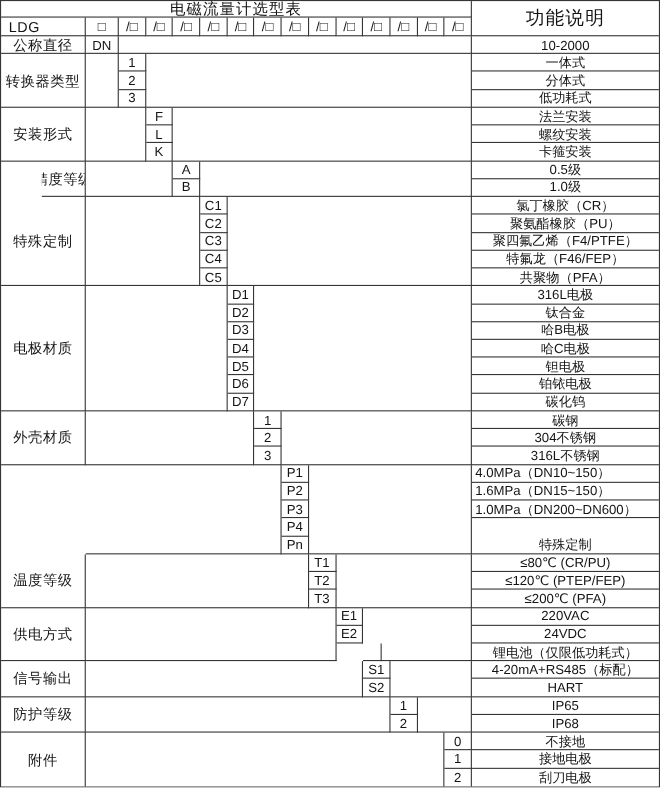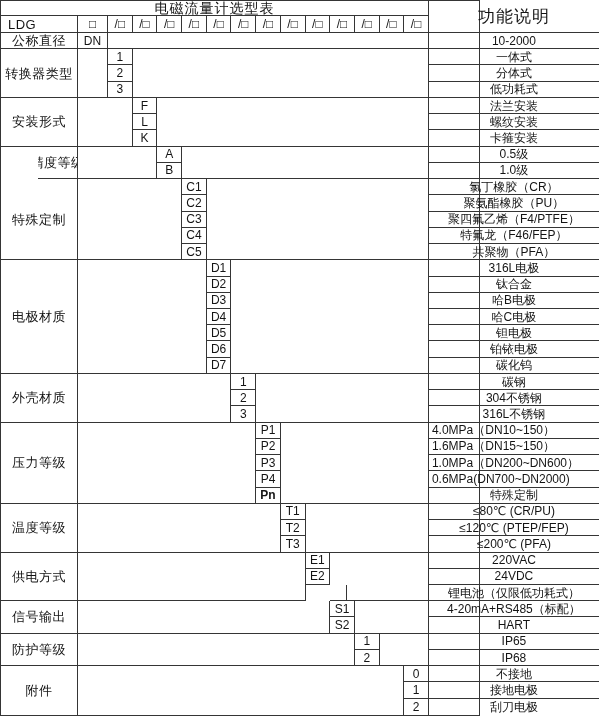--- a/index.html
+++ b/index.html
@@ -5,21 +5,21 @@
   html,body{margin:0;padding:0;background:#fff;}
   #wrap{
     width:600px;height:716px;
     font-family:"Liberation Sans","DejaVu Sans",sans-serif;
     color:#141414;
     box-sizing:border-box;
     position:relative;
   }
   #grid{
     display:grid;
-    width:480px;height:716px;
+    width:600px;height:716px;
     box-sizing:border-box;
     border:1px solid #353535;
     grid-template-columns:77px 30px repeat(13, calc(321px / 13)) 170px;
     grid-template-rows:15px 17px repeat(42, calc(682px / 42));
     background:#fff;
   }
   .c{
     box-sizing:border-box;
     border-right:1px solid #353535;
     border-bottom:1px solid #353535;
@@ -120,32 +120,30 @@
       <div class="c desc last-col" style="grid-area: 23 / 16 / span 1 / span 1;">碳化钨</div>
       <div class="c label" style="grid-area: 24 / 1 / span 3 / span 1;">外壳材质</div>
       <div class="c" style="grid-area: 24 / 2 / span 3 / span 6;"></div>
       <div class="c code" style="grid-area: 24 / 8 / span 1 / span 1;">1</div>
       <div class="c code" style="grid-area: 25 / 8 / span 1 / span 1;">2</div>
       <div class="c code" style="grid-area: 26 / 8 / span 1 / span 1;">3</div>
       <div class="c" style="grid-area: 24 / 9 / span 3 / span 7;"></div>
       <div class="c desc last-col" style="grid-area: 24 / 16 / span 1 / span 1;">碳钢</div>
       <div class="c desc last-col" style="grid-area: 25 / 16 / span 1 / span 1;">304不锈钢</div>
       <div class="c desc last-col" style="grid-area: 26 / 16 / span 1 / span 1;">316L不锈钢</div>
-      <div class="c label" style="grid-area: 27 / 1 / span 5 / span 1;">压力等级</div>
       <div class="c" style="grid-area: 27 / 2 / span 5 / span 7;"></div>
       <div class="c code" style="grid-area: 27 / 9 / span 1 / span 1;">P1</div>
       <div class="c code" style="grid-area: 28 / 9 / span 1 / span 1;">P2</div>
       <div class="c code" style="grid-area: 29 / 9 / span 1 / span 1;">P3</div>
       <div class="c code" style="grid-area: 30 / 9 / span 1 / span 1;">P4</div>
-      <div class="c code" style="grid-area: 31 / 9 / span 1 / span 1; font-weight: bold;">Pn</div>
+      <div class="c code" style="grid-area: 31 / 9 / span 1 / span 1;">Pn</div>
       <div class="c" style="grid-area: 27 / 10 / span 5 / span 6;"></div>
       <div class="c desc desc-left last-col" style="grid-area: 27 / 16 / span 1 / span 1;">4.0MPa（DN10~150）</div>
       <div class="c desc desc-left last-col" style="grid-area: 28 / 16 / span 1 / span 1;">1.6MPa（DN15~150）</div>
       <div class="c desc desc-left last-col" style="grid-area: 29 / 16 / span 1 / span 1;">1.0MPa（DN200~DN600）</div>
-      <div class="c desc desc-left last-col" style="grid-area: 30 / 16 / span 1 / span 1;">0.6MPa(DN700~DN2000)</div>
       <div class="c desc last-col" style="grid-area: 31 / 16 / span 1 / span 1;">特殊定制</div>
       <div class="c label" style="grid-area: 32 / 1 / span 3 / span 1;">温度等级</div>
       <div class="c" style="grid-area: 32 / 2 / span 3 / span 8;"></div>
       <div class="c code" style="grid-area: 32 / 10 / span 1 / span 1;">T1</div>
       <div class="c code" style="grid-area: 33 / 10 / span 1 / span 1;">T2</div>
       <div class="c code" style="grid-area: 34 / 10 / span 1 / span 1;">T3</div>
       <div class="c" style="grid-area: 32 / 11 / span 3 / span 5;"></div>
       <div class="c desc last-col" style="grid-area: 32 / 16 / span 1 / span 1;">≤80℃ (CR/PU)</div>
       <div class="c desc last-col" style="grid-area: 33 / 16 / span 1 / span 1;">≤120℃ (PTEP/FEP)</div>
       <div class="c desc last-col" style="grid-area: 34 / 16 / span 1 / span 1;">≤200℃ (PFA)</div>

